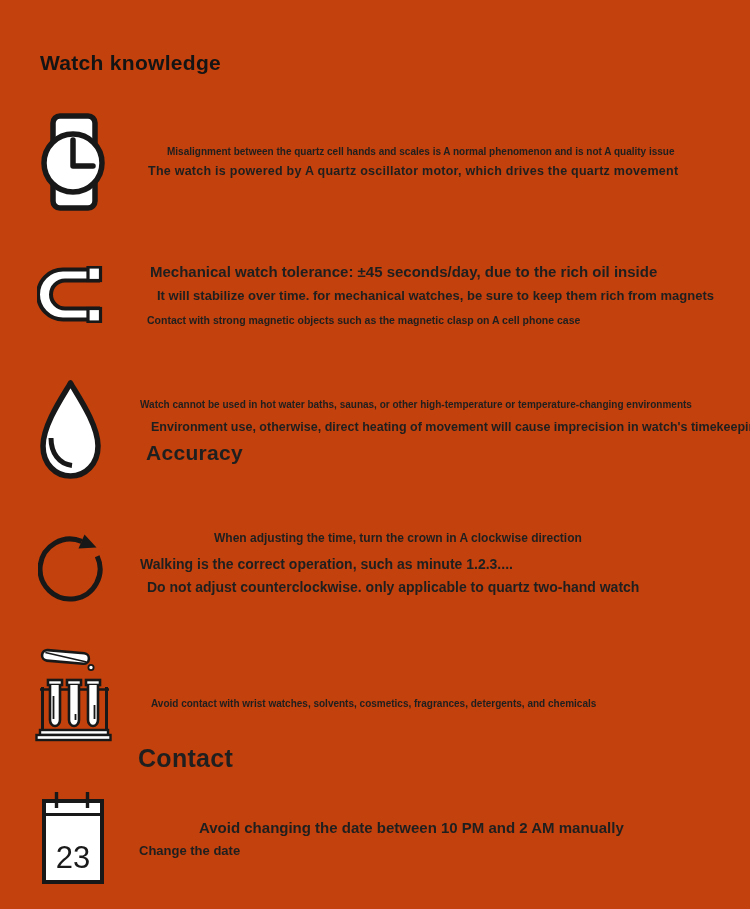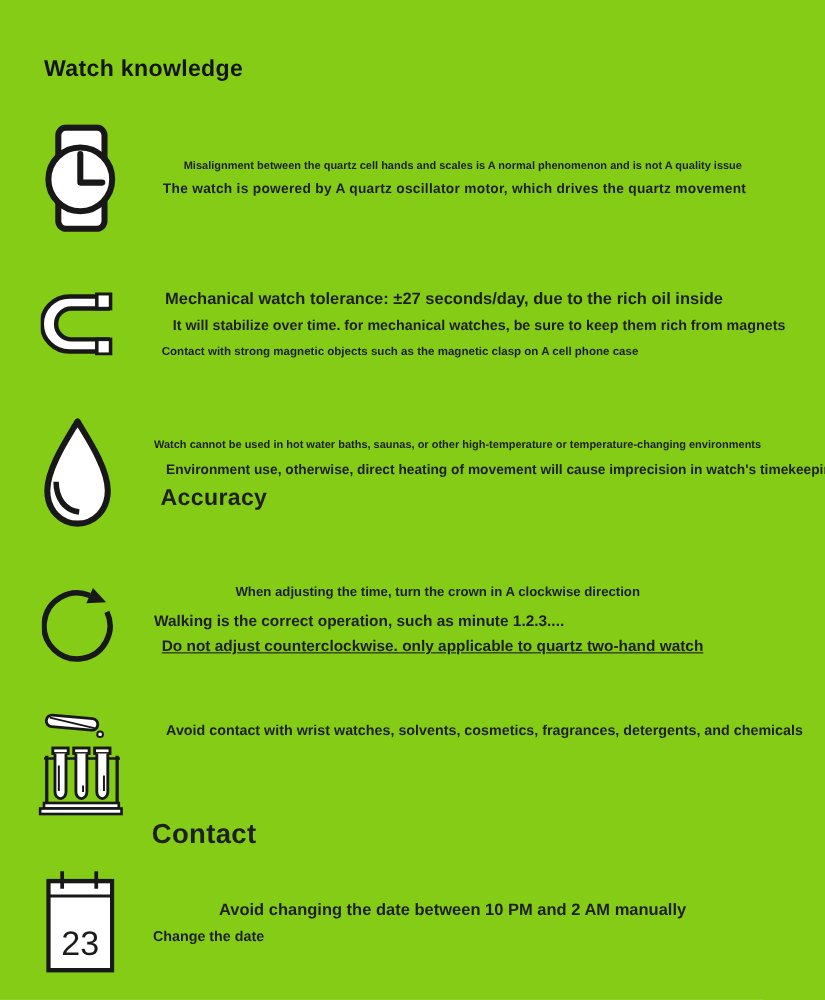--- a/index.html
+++ b/index.html
@@ -1,19 +1,19 @@
 <!DOCTYPE html>
 <html><head>
 <meta charset="utf-8">
 <style>
   html,body{margin:0;padding:0;background:#fff;}
   #canvas{
     position:relative;
     width:750px;height:909px;
-    background:#84cc16;
+    background:#c2410c;
     font-family:"Liberation Sans", sans-serif;
     color:#1d1d1d;
     overflow:hidden;
   }
   .page-title{
     position:absolute;left:40px;top:37px;
     font-size:21px;font-weight:bold;color:#141414;letter-spacing:.3px;
   }
   .icon{position:absolute;}
   .icon svg{display:block;}
@@ -29,23 +29,23 @@
   .s1l0{left:150px;top:263px;font-size:15px;}
   .s1l1{left:157px;top:288px;font-size:13px;}
   .s1l2{left:147px;top:314px;font-size:10.5px;}
   
   .s2l0{left:140px;top:399px;font-size:10px;}
   .s2l1{left:151px;top:420px;font-size:12.5px;}
   .s2l2{left:146px;top:440px;font-size:21px;letter-spacing:.3px;}
   
   .s3l0{left:186px;top:531px;font-size:12px;margin-left:28px;}
   .s3l1{left:140px;top:556px;font-size:14px;}
-  .s3l2{left:147px;top:579px;font-size:14px;text-decoration:underline;}
+  .s3l2{left:147px;top:579px;font-size:14px;}
   
-  .s4l0{left:151px;top:656px;font-size:13px;}
+  .s4l0{left:151px;top:698px;font-size:10px;}
   .s4l1{left:138px;top:696px;font-size:25px;letter-spacing:.3px;margin-top:47px;}
   
   .s5l0{left:199px;top:819px;font-size:15px;}
   .s5l1{left:139px;top:843px;font-size:13px;}
   .cal-num{font-family:"Liberation Sans", sans-serif;font-size:31px;fill:#1a1a1a;}
 </style>
 </head>
 <body>
 
 <div id="canvas">
@@ -65,21 +65,21 @@
   </section>
 
   <section>
     <span class="icon" style="left:37px;top:266px;">
       <svg width="66" height="57" viewBox="0 0 66 57" fill="none">
         <path d="M61,3.5 L26,3.5 A25,25 0 0 0 26,53.5 L61,53.5 L61,42.5 L28,42.5 A14,14 0 0 1 28,14.5 L61,14.5 Z" stroke="#181818" stroke-width="4" fill="#fff" stroke-linejoin="miter"></path>
         <rect x="51" y="1" width="12.5" height="13.5" stroke="#181818" stroke-width="3.2" fill="#fff"></rect>
         <rect x="51" y="42.5" width="12.5" height="13.5" stroke="#181818" stroke-width="3.2" fill="#fff"></rect>
       </svg>
     </span>
-    <p class="line s1l0">Mechanical watch tolerance: ±27 seconds/day, due to the rich oil inside</p>
+    <p class="line s1l0">Mechanical watch tolerance: ±45 seconds/day, due to the rich oil inside</p>
     <p class="line s1l1">It will stabilize over time. for mechanical watches, be sure to keep them rich from magnets</p>
     <p class="line s1l2">Contact with strong magnetic objects such as the magnetic clasp on A cell phone case</p>
   </section>
 
   <section>
     <span class="icon" style="left:38px;top:378px;">
       <svg width="65" height="102" viewBox="0 0 65 102" fill="none">
         <path d="M32.5,5 C27,15 5,46 5,68 C5,86 17.5,98 32.5,98 C47.5,98 60,86 60,68 C60,46 38,15 32.5,5 Z" stroke="#181818" stroke-width="5.5" fill="#fff" stroke-linejoin="round"></path>
         <path d="M13,60 C13,75 21,86 34,87.5" stroke="#181818" stroke-width="5" fill="none"></path>
       </svg>

